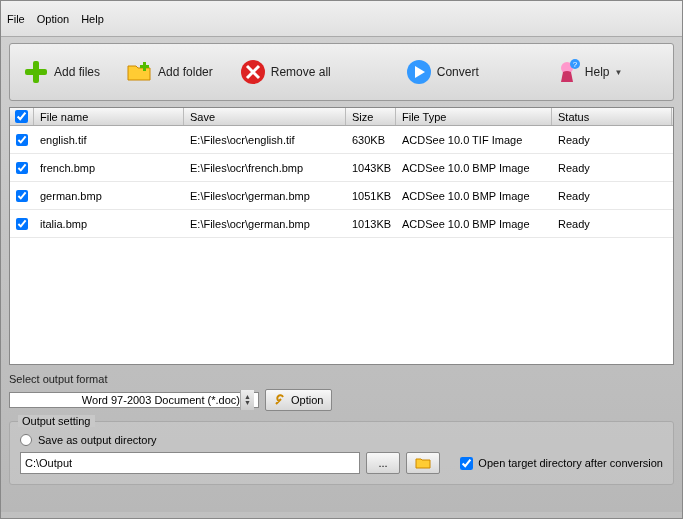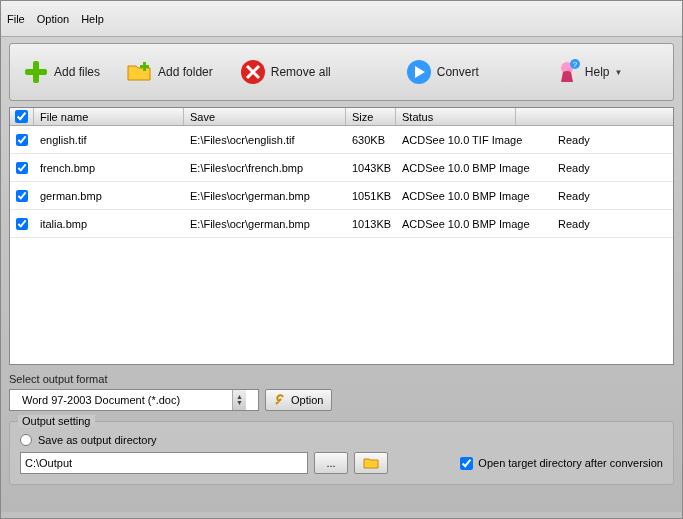--- a/index.html
+++ b/index.html
@@ -26,29 +26,29 @@
 .col-path { width: 162px; }
 .col-size { width: 50px; }
 .col-type { width: 156px; }
 .col-status { width: 120px; }
 .trow { display: flex; height: 28px; border-bottom: 1px solid #e8e8e8; align-items: center; }
 .td { padding: 2px 6px; font-size: 11px; color: #000; overflow: hidden; white-space: nowrap; }
 .td.col-chk { display: flex; justify-content: center; align-items: center; }
 .td input[type=checkbox] { width: 12px; height: 12px; }
 .sect-label { margin-top: 8px; font-size: 11px; color: #222; }
 .format-row { display: flex; align-items: center; gap: 6px; margin-top: 4px; }
-.select-box { width: 250px; height: 22px; background: #fff; border: 1px solid #888; display: flex; align-items: center; padding: 0 12px; justify-content: space-between; cursor: pointer; }
+.select-box { width: 250px; height: 16px; background: #fff; border: 1px solid #888; display: flex; align-items: center; padding: 0 4px; justify-content: flex-end; cursor: pointer; }
 .select-arrows { width: 14px; display: flex; flex-direction: column; align-items: center; line-height: 6px; font-size: 7px; color: #444; background: linear-gradient(#eee,#ccc); border-left: 1px solid #aaa; height: 20px; justify-content: center; }
 .option-btn { height: 22px; padding: 0 8px; background: linear-gradient(#f8f8f8,#d8d8d8); border: 1px solid #888; border-radius: 2px; display: flex; align-items: center; gap: 3px; cursor: pointer; }
 .fieldset { margin-top: 10px; border: 1px solid #aaa; border-radius: 3px; padding: 8px 10px 10px 10px; position: relative; background: rgba(220,220,220,0.3); }
 .fieldset-legend { position: absolute; top: -7px; left: 8px; background: #c8c8c8; padding: 0 4px; font-size: 11px; }
 .radio-row { display: flex; align-items: center; gap: 6px; margin: 4px 0; }
 .radio-row input { width: 12px; height: 12px; }
 .output-row { display: flex; align-items: center; gap: 6px; margin-top: 6px; }
-.path-input { width: 288px; height: 22px; background: #fff; border: 1px solid #888; padding: 0 4px; font-size: 11px; }
+.path-input { width: 340px; height: 22px; background: #fff; border: 1px solid #888; padding: 0 4px; font-size: 11px; }
 .small-btn { width: 34px; height: 22px; background: linear-gradient(#f8f8f8,#d8d8d8); border: 1px solid #888; border-radius: 2px; display: flex; align-items: center; justify-content: center; cursor: pointer; font-size: 11px; }
 .spacer { flex: 1; }
 .check-row { display: flex; align-items: center; gap: 5px; }
 </style>
 </head>
 <body>
 
 <div class="window">
 
   <div class="menubar">
@@ -113,20 +113,21 @@
     </div>
 
     <div class="table-wrap">
       <div class="thead">
         <div class="th col-chk">
             <input type="checkbox" checked="" style="">
           </div>
         <div class="th col-name">File name</div>
         <div class="th col-path">Save</div>
         <div class="th col-size">Size</div>
+        <div class="th col-type">File Type</div>
         <div class="th col-status">Status</div>
       </div>
       <div id="tbody">
           <div class="trow">
             <div class="td col-chk">
               <input type="checkbox" checked="" style="">
             </div>
             <div class="td col-name">english.tif</div>
             <div class="td col-path">E:\Files\ocr\english.tif</div>
             <div class="td col-size">630KB</div>

